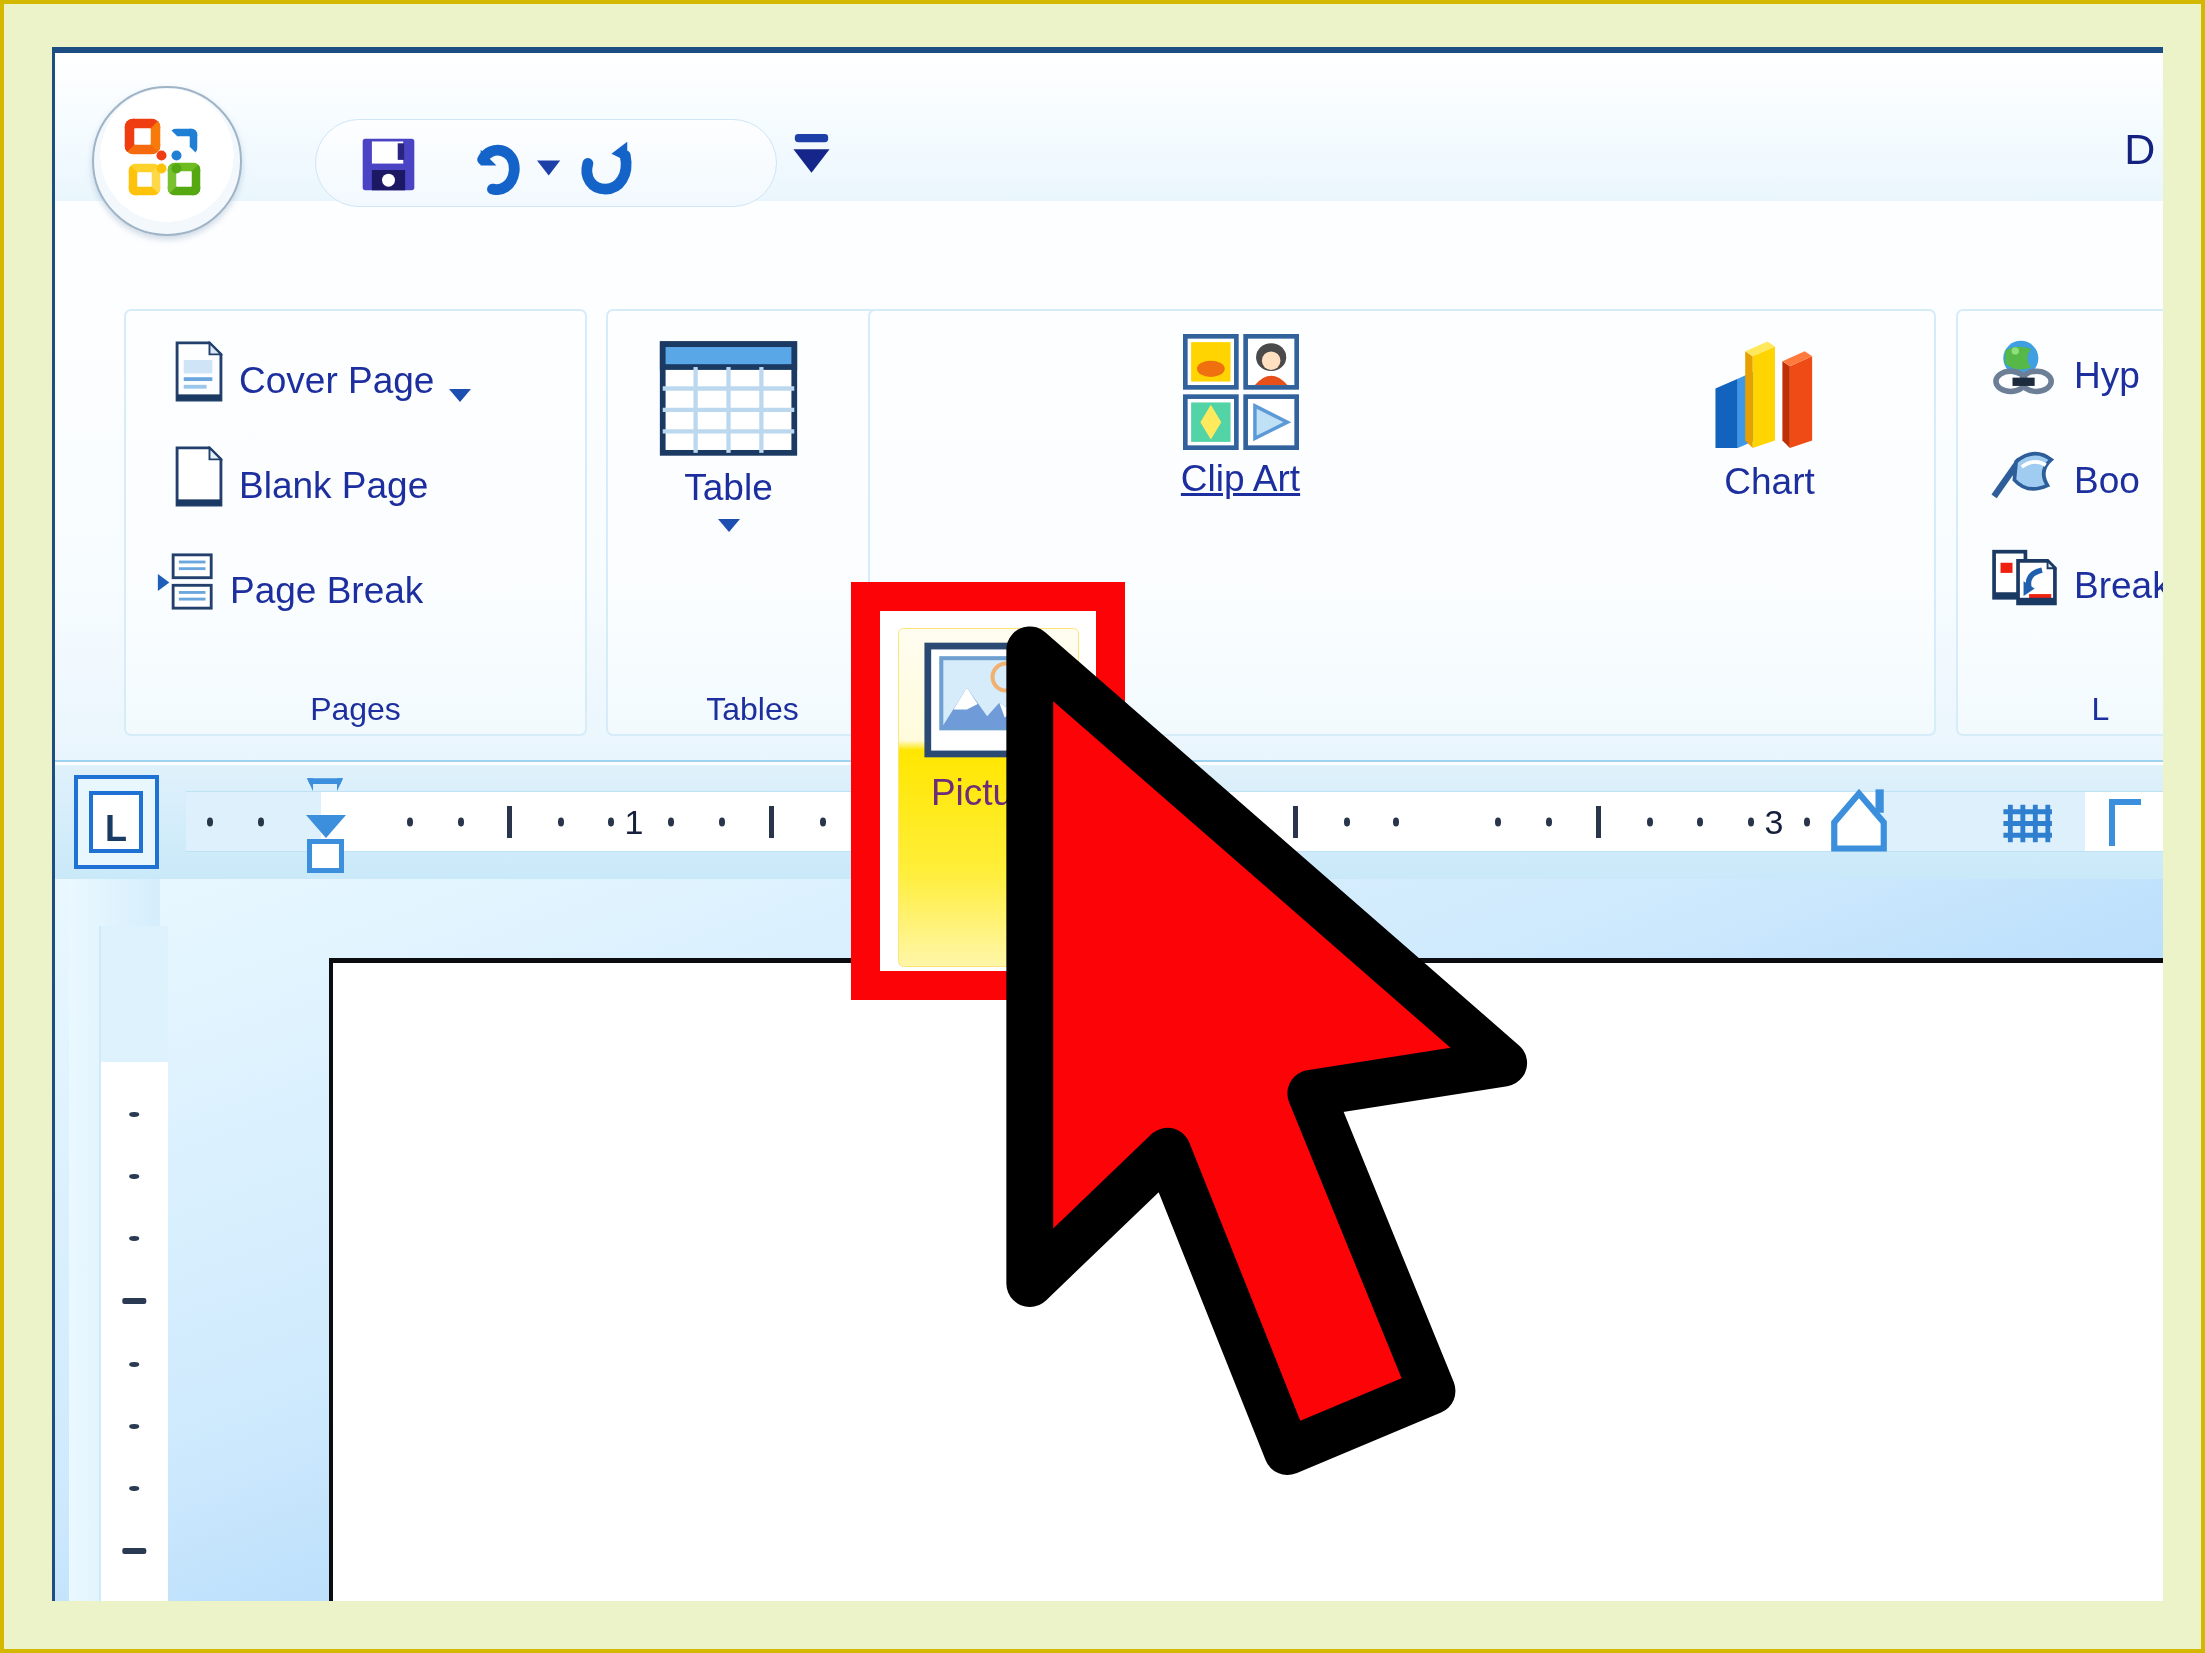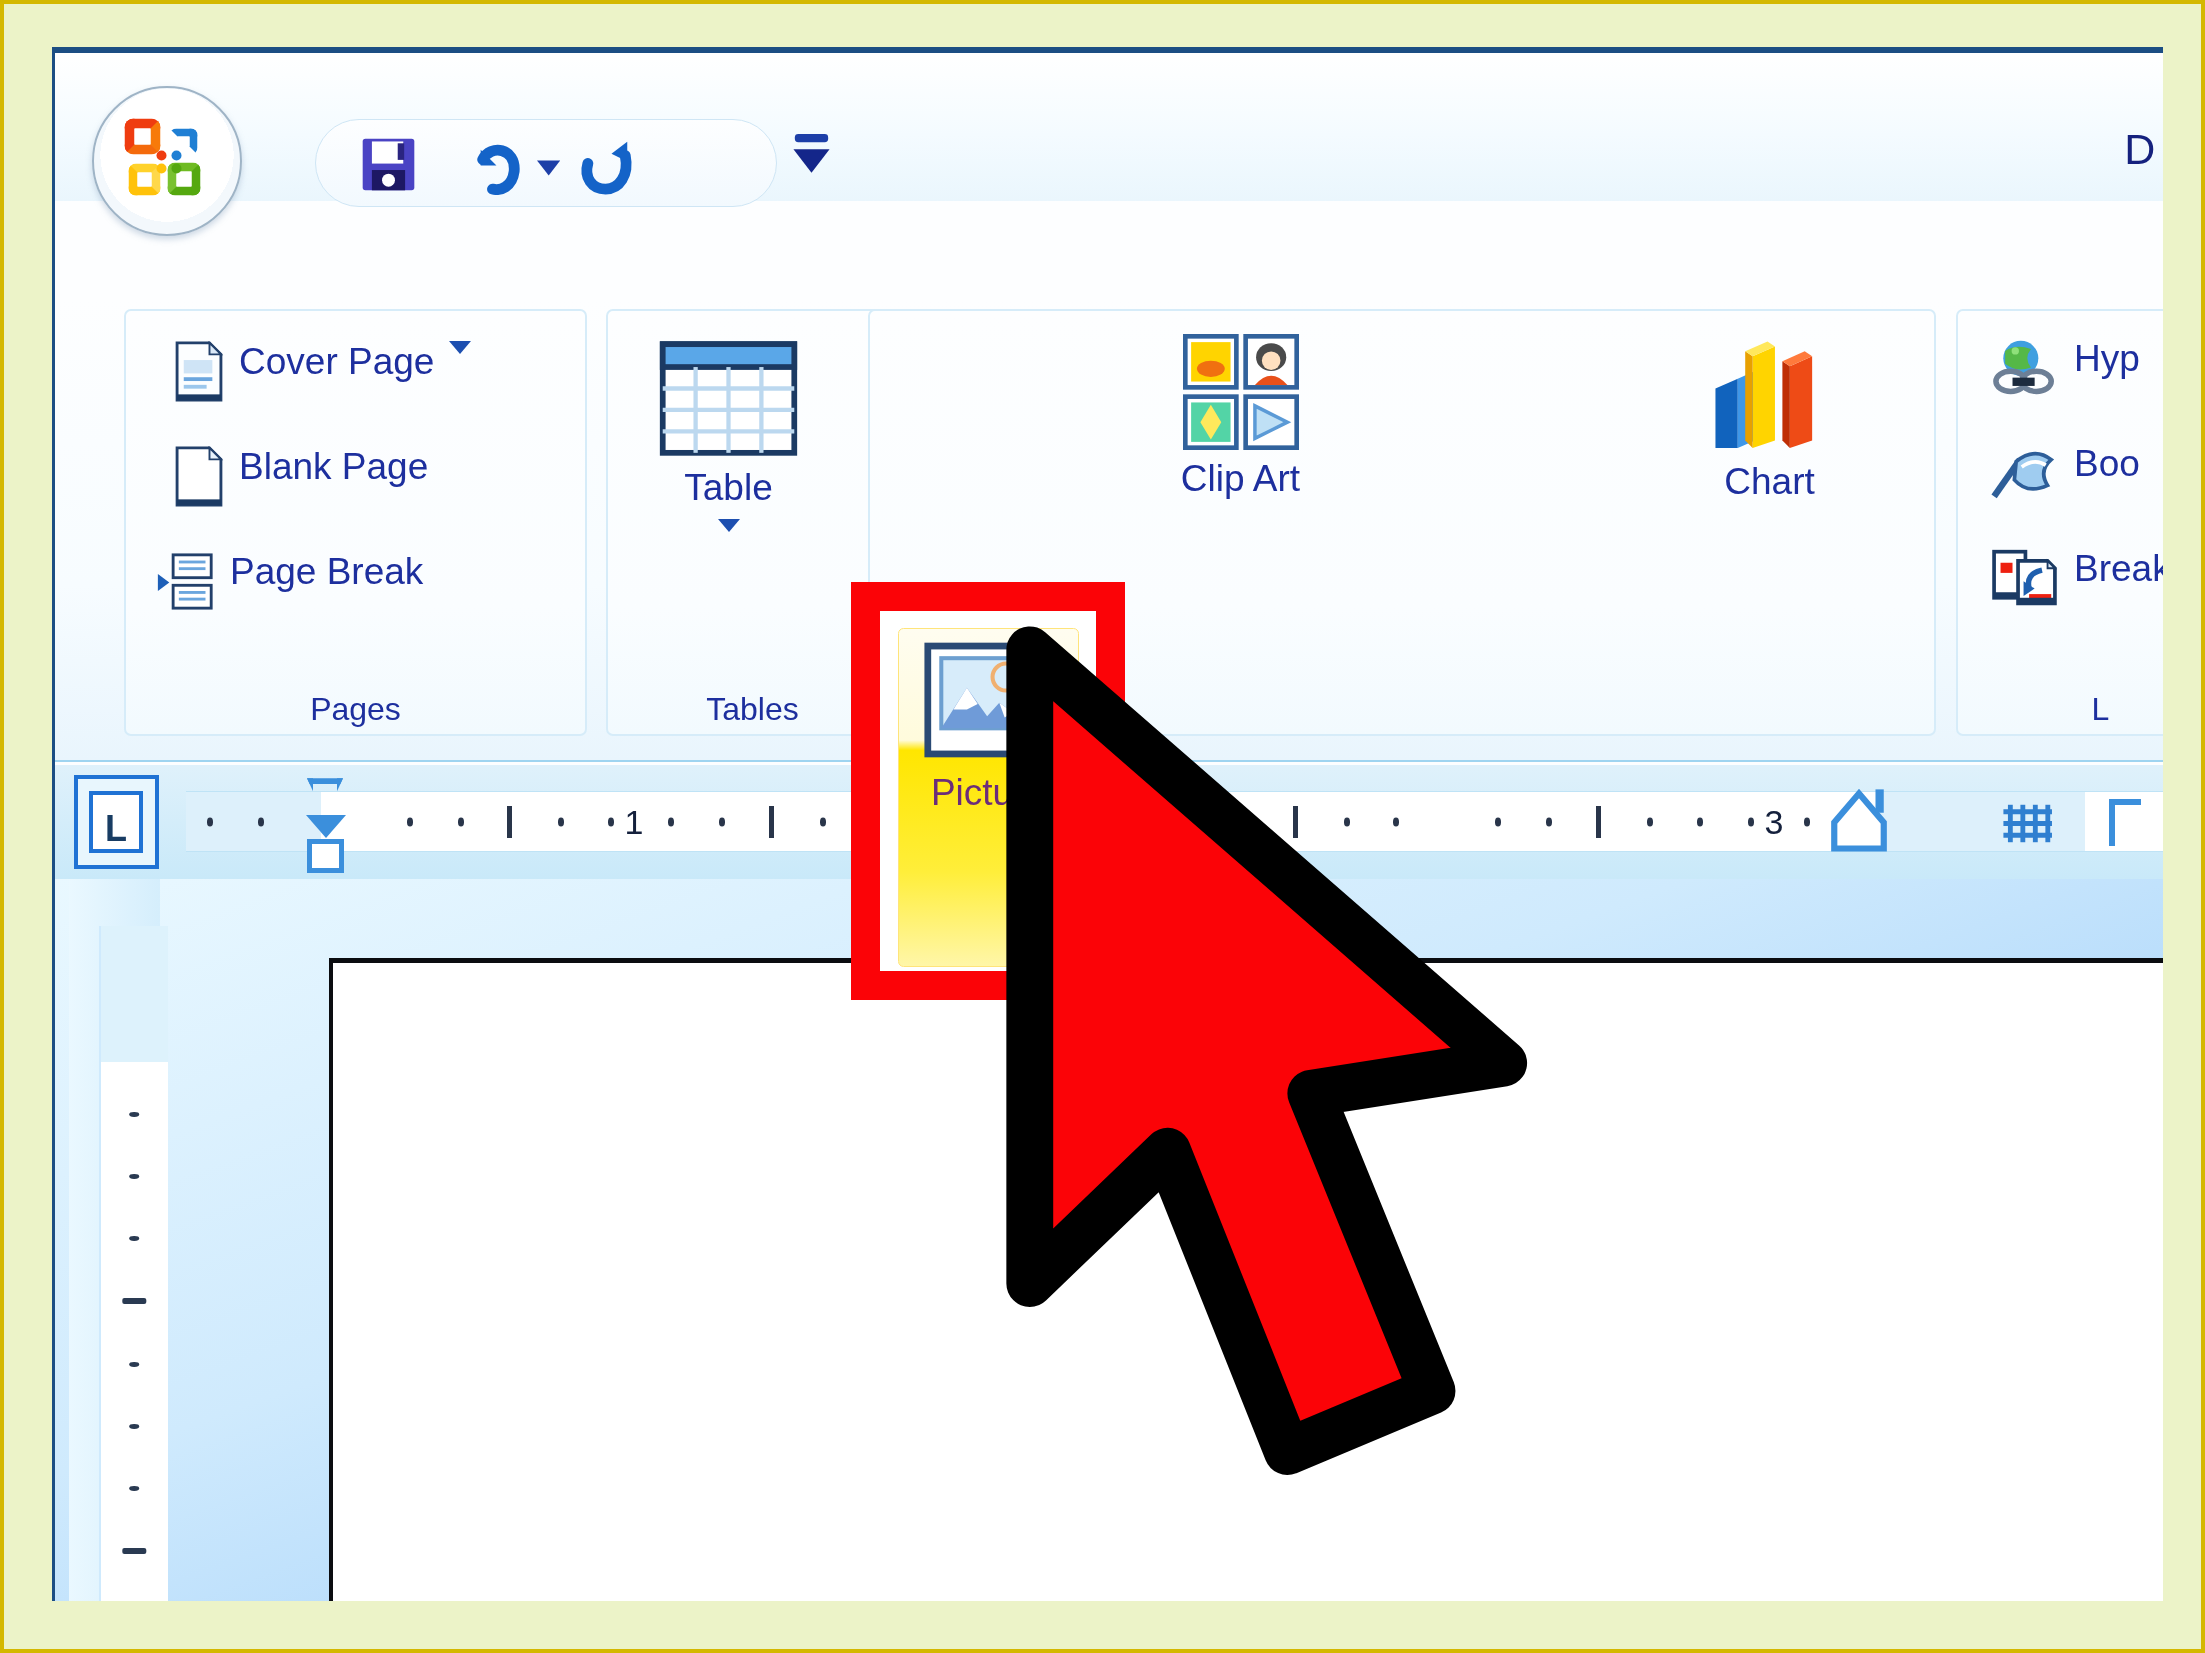--- a/index.html
+++ b/index.html
@@ -127,42 +127,42 @@
     background: linear-gradient(#fdfeff 0%, #fafdff 70%, #f2fafe 100%);
   }
   .rgroup-label {
     position: absolute; bottom: 5.5px; left: 0; right: 0;
     text-align: center; font-size: 32px; color: #1d2f9e;
     white-space: nowrap;
   }
 
   
   .small-item {
-    position: absolute; display: flex; align-items: flex-start;
+    position: absolute; display: flex; align-items: flex-end;
     gap: 15px; cursor: pointer; white-space: nowrap;
   }
   .small-item .lbl { font-size: 37px; color: #1d2f9e; }
   .caret {
     width: 0; height: 0;
     border-left: 11.7px solid transparent;
     border-right: 11.7px solid transparent;
     border-top: 13.8px solid #1d4fb0;
   }
 
   
   .big-item {
     position: absolute; width: 159px;
     display: flex; flex-direction: column; align-items: center;
     cursor: pointer;
   }
   .big-item .lbl {
     font-size: 37px; color: #1d2f9e; text-align: center;
     line-height: 1.02; margin-top: 9.6px; white-space: nowrap;
   }
-  .big-item .lbl.two { white-space: normal; }
+  .big-item .lbl.two { white-space: normal; text-decoration: underline; }
 
   
   #picture-wrap {
     position: absolute; left: 796px; top: 283px;
     width: 274px; height: 418px;
     border: 29px solid #fb0307;
     background: #ffffff;
     z-index: 6;
   }
   #picture-btn {

